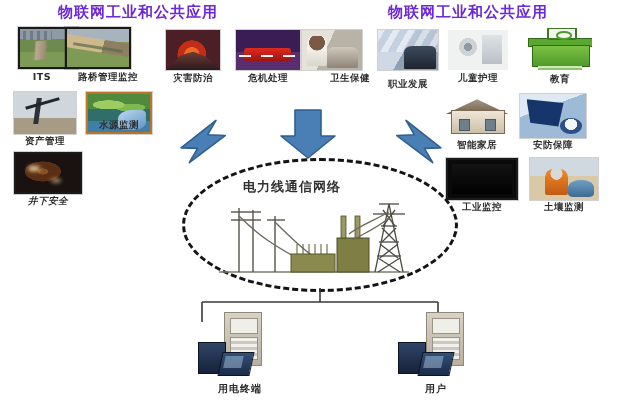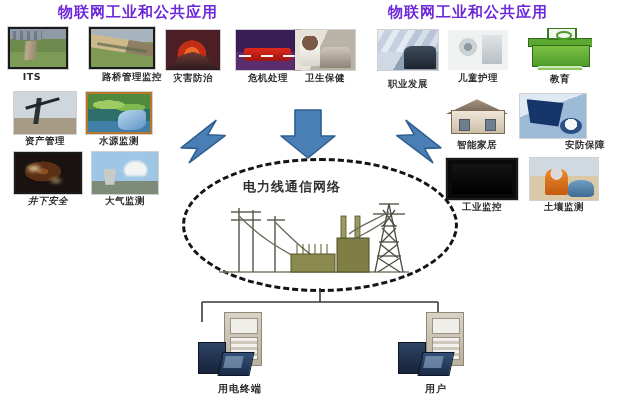--- a/index.html
+++ b/index.html
@@ -203,28 +203,28 @@
   .pcset .lapscr{position:absolute;left:3px;top:3px;width:18px;height:12px;background:#9fb6cf;opacity:.55;}
 </style>
 </head>
 <body>
 
 <div id="stage">
 
   <div class="sec-title" id="title-left">物联网工业和公共应用</div>
   <div class="sec-title" id="title-right">物联网工业和公共应用</div>
 
-  <div class="tile framed" style="left:8px;top:27px;width:48px;height:58px;">
+  <div class="tile framed" style="left:18px;top:27px;width:48px;height:58px;">
     <div class="thumb" style="width:60px;height:42px;">
         <div class="art art-its"></div>
       </div>
     <div class="cap" style="top:44px;">ITS</div>
   </div>
 
-  <div class="tile framed" style="left:89px;top:27px;width:86px;height:58px;">
+  <div class="tile framed" style="left:65px;top:27px;width:86px;height:58px;">
     <div class="thumb" style="width:66px;height:42px;">
         <div class="art art-bridge"></div>
       </div>
     <div class="cap" style="top:44px;">路桥管理监控</div>
   </div>
 
   <div class="tile" style="left:166px;top:30px;width:54px;height:56px;">
     <div class="thumb" style="width:54px;height:40px;">
         <div class="art art-volcano"></div>
       </div>
@@ -242,38 +242,32 @@
     <div class="thumb" style="width:64px;height:40px;">
         <div class="art art-firetruck"></div>
       </div>
     <div class="cap" style="top:42px;">危机处理</div>
   </div>
 
   <div class="tile framed" style="left:86px;top:92px;width:66px;height:56px;">
     <div class="thumb" style="width:66px;height:42px;border-color:#b9762a;">
         <div class="art art-water"></div>
       </div>
-    <div class="cap" style="top:43px;">水源监测</div>
+    <div class="cap" style="top:27px;">水源监测</div>
   </div>
 
   <div class="tile framed" style="left:14px;top:152px;width:68px;height:56px;font-style:italic;">
     <div class="thumb" style="width:68px;height:42px;">
         <div class="art art-mine"></div>
       </div>
     <div class="cap" style="top:43px;">井下安全</div>
   </div>
 
-  <div class="tile" style="left:92px;top:152px;width:66px;height:56px;">
-    <div class="thumb" style="width:66px;height:42px;">
-        <div class="art art-air"></div>
-      </div>
-    <div class="cap" style="top:43px;">大气监测</div>
-  </div>
-
-  <div class="tile" style="left:295px;top:30px;width:60px;height:56px;">
+
+  <div class="tile" style="left:302px;top:30px;width:60px;height:56px;padding-left:36px;">
     <div class="thumb" style="width:60px;height:40px;">
         <div class="art art-health"></div>
       </div>
     <div class="cap" style="top:42px;">卫生保健</div>
   </div>
 
   <div class="tile" style="left:378px;top:30px;width:60px;height:56px;">
     <div class="thumb" style="width:60px;height:40px;">
         <div class="art art-career"></div>
       </div>
@@ -308,21 +302,21 @@
         <div class="h-win" style="left:62%;"></div>
       </div>
     </div>
     <div class="cap" style="top:45px;">智能家居</div>
   </div>
 
   <div class="tile" style="left:520px;top:94px;width:66px;height:58px;">
     <div class="thumb" style="width:66px;height:44px;">
         <div class="art art-secure"></div>
       </div>
-    <div class="cap" style="top:45px;margin-left:32px;">安防保障</div>
+    <div class="cap" style="top:45px;">安防保障</div>
   </div>
 
   <div class="tile framed" style="left:446px;top:158px;width:72px;height:56px;">
     <div class="thumb" style="width:72px;height:42px;">
         <div class="art art-industry"></div>
       </div>
     <div class="cap" style="top:43px;">工业监控</div>
   </div>
 
   <div class="tile" style="left:530px;top:158px;width:68px;height:56px;">

